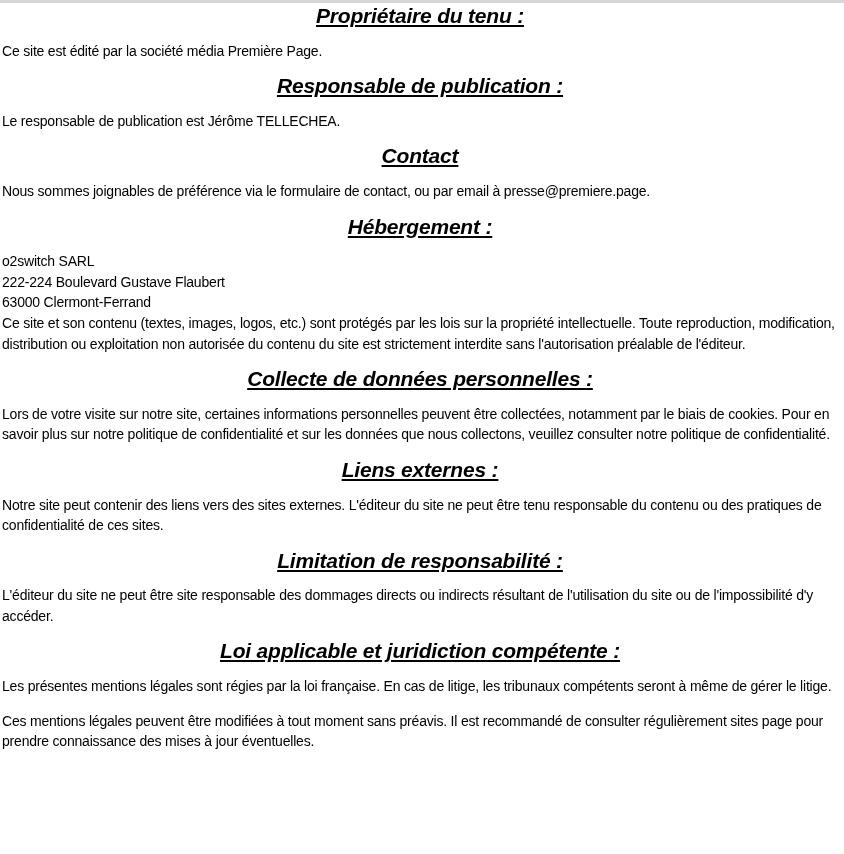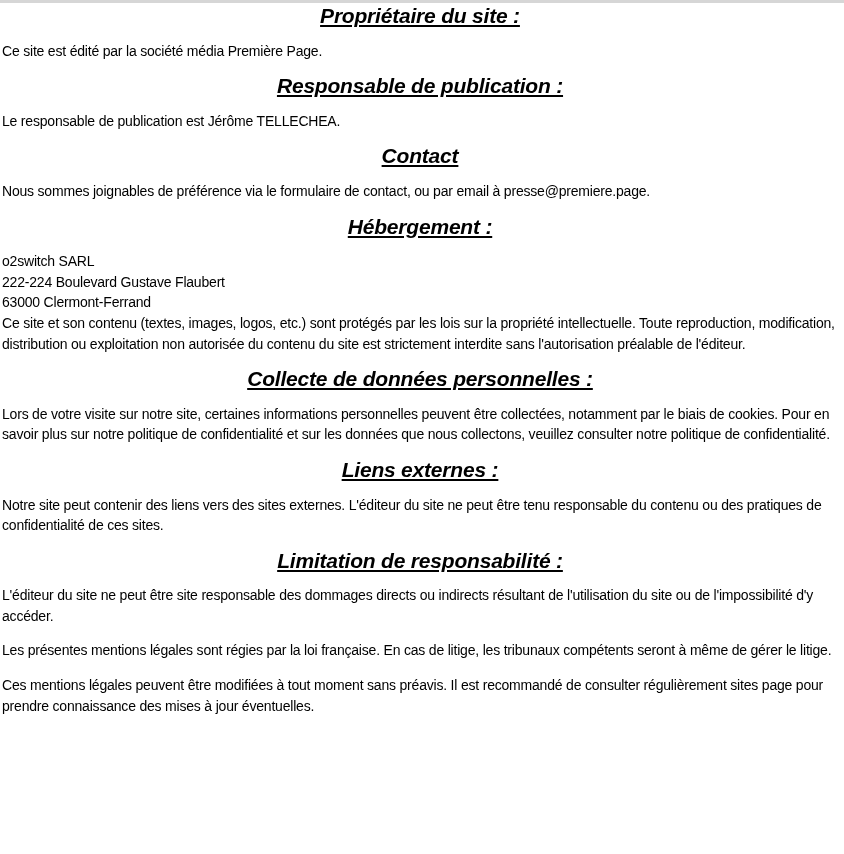--- a/index.html
+++ b/index.html
@@ -45,21 +45,21 @@
   }
 </style>
 </head>
 <body>
 
 <div class="top-divider"></div>
 
 <div class="page">
 
   <section>
-    <h2 class="section-heading">Propriétaire du site :</h2>
+    <h2 class="section-heading">Propriétaire du tenu :</h2>
     <p class="paragraph">Ce site est édité par la société média Première Page.</p>
   </section>
 
   <section>
     <h2 class="section-heading">Responsable de publication :</h2>
     <p class="paragraph">Le responsable de publication est Jérôme TELLECHEA.</p>
   </section>
 
   <section>
     <h2 class="section-heading">Contact</h2>
@@ -86,17 +86,18 @@
     <h2 class="section-heading">Liens externes :</h2>
     <p class="paragraph">Notre site peut contenir des liens vers des sites externes. L'éditeur du site ne peut être tenu responsable du contenu ou des pratiques de confidentialité de ces sites.</p>
   </section>
 
   <section>
     <h2 class="section-heading">Limitation de responsabilité :</h2>
     <p class="paragraph">L'éditeur du site ne peut être site responsable des dommages directs ou indirects résultant de l'utilisation du site ou de l'impossibilité d'y accéder.</p>
   </section>
 
   <section>
+    <h2 class="section-heading">Loi applicable et juridiction compétente :</h2>
     <p class="paragraph">Les présentes mentions légales sont régies par la loi française. En cas de litige, les tribunaux compétents seront à même de gérer le litige.</p>
     <p class="paragraph">Ces mentions légales peuvent être modifiées à tout moment sans préavis. Il est recommandé de consulter régulièrement sites page pour prendre connaissance des mises à jour éventuelles.</p>
   </section>
 
 </div>
 
 </body></html>

